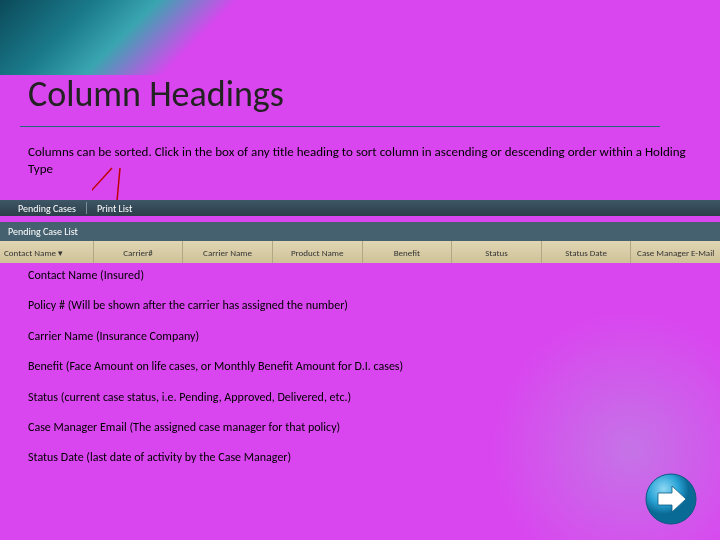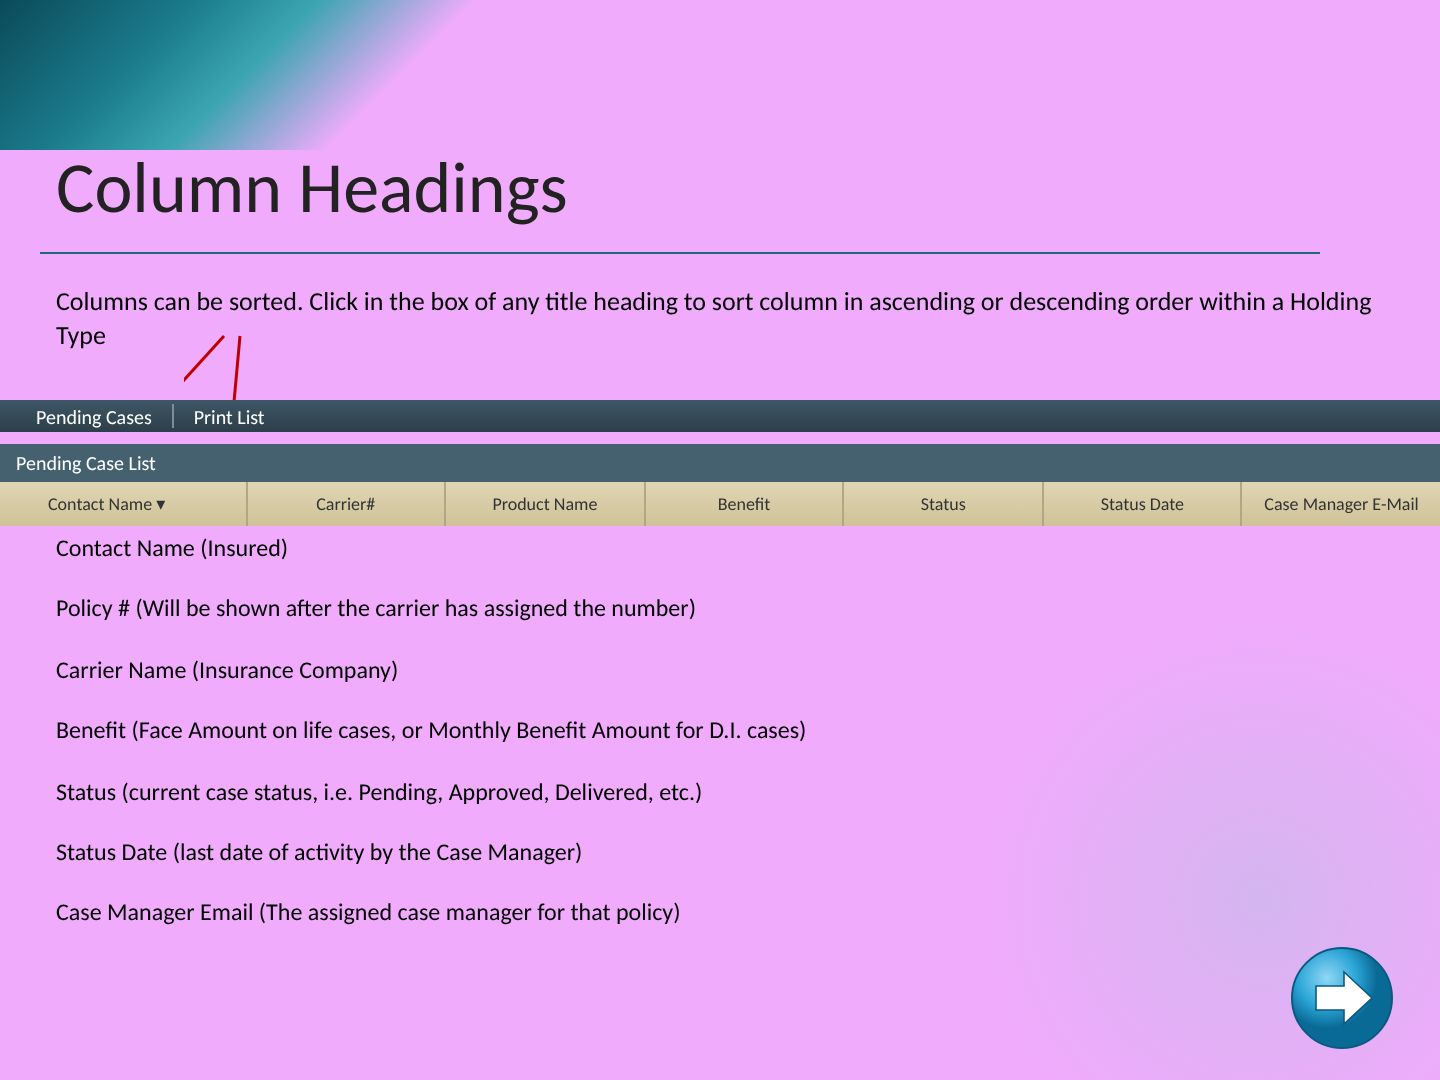--- a/index.html
+++ b/index.html
@@ -1,31 +1,31 @@
 <!DOCTYPE html>
 <html><head>
 <meta charset="utf-8">
 <style>
 html,body{margin:0;padding:0;width:720px;height:540px;font-family:Calibri,Arial,sans-serif;background:#fff;overflow:hidden;position:relative}
-.slide{width:720px;height:540px;position:relative;background:#f0abfc}
+.slide{width:720px;height:540px;position:relative;background:#d946ef}
 .corner{position:absolute;top:0;left:0;width:720px;height:75px;background:linear-gradient(135deg,#0b4a5a 0%,#1a7a8a 12%,#3aa5b0 20%,rgba(255,255,255,0) 30%)}
 .halo{position:absolute;right:-60px;bottom:-60px;width:300px;height:300px;border-radius:50%;background:radial-gradient(circle,rgba(160,200,215,0.35) 0%,rgba(255,255,255,0) 65%)}
 .rule{position:absolute;top:126px;left:20px;width:640px;height:1px;background:#1e6a78}
 .title{position:absolute;top:76px;left:28px;font-size:36px;color:#222;font-weight:400;line-height:1}
 .intro{position:absolute;top:144px;left:28px;width:660px;font-size:13px;color:#000;font-weight:400;line-height:1.3}
 .arrows{position:absolute;top:166px;left:92px;pointer-events:none}
 .arrows svg{display:block}
 .screenshot{position:absolute;top:200px;left:0;width:720px}
 .tabs{height:16px;background:linear-gradient(#3e5766,#2c3e49);display:flex;align-items:center;padding-left:8px}
 .tabs span{color:#fff;font-size:10px;padding:0 10px}
 .tabs .sep{width:1px;height:12px;background:#7b8e99;padding:0}
 .section{margin-top:6px;background:#45616f;color:#fff;font-size:10px;padding:3px 8px}
 .cols{display:flex;background:linear-gradient(#e0d6b4,#cfc298);height:22px}
 .cols div{flex:1;font-size:9px;color:#333;display:flex;align-items:center;justify-content:center;border-right:1px solid #b0a884}
-.cols div:first-child{justify-content:flex-start;padding-left:24px}
+.cols div:first-child{justify-content:flex-start;padding-left:4px}
 .cols div:last-child{border-right:none}
 .defs{position:absolute;top:268px;left:28px;width:660px}
 .defs p{font-size:12px;color:#000;font-weight:400;margin:0 0 16px 0;line-height:1.2}
 .next{position:absolute;right:22px;bottom:14px;width:54px;height:54px;cursor:pointer}
 </style>
 </head>
 <body>
 
 <div class="slide">
   <div class="corner"></div>
@@ -49,36 +49,37 @@
   <div class="screenshot">
     <div class="tabs">
       <span>Pending Cases</span>
       <span class="sep"></span>
       <span>Print List</span>
     </div>
     <div class="section">Pending Case List</div>
     <div class="cols">
       <div>Contact Name ▾</div>
       <div>Carrier#</div>
+      <div>Carrier Name</div>
       <div>Product Name</div>
       <div>Benefit</div>
       <div>Status</div>
       <div>Status Date</div>
       <div>Case Manager E-Mail</div>
     </div>
   </div>
 
   <div class="defs">
     <p>Contact Name (Insured)</p>
     <p>Policy #  (Will be shown after the carrier has assigned the number)</p>
     <p>Carrier Name (Insurance Company)</p>
     <p>Benefit (Face Amount on life cases, or Monthly Benefit Amount for D.I. cases)</p>
     <p>Status (current case status, i.e. Pending, Approved, Delivered, etc.)</p>
+    <p>Case Manager Email (The assigned case manager for that policy)</p>
     <p>Status Date (last date of activity by the Case Manager)</p>
-    <p>Case Manager Email (The assigned case manager for that policy)</p>
   </div>
 
   <div class="next" title="Next">
     <svg viewBox="0 0 54 54">
       <defs>
         <radialGradient id="g1" cx="35%" cy="30%">
             <stop offset="0%" stop-color="#8fd8f5"></stop>
             <stop offset="60%" stop-color="#2aa4d6"></stop>
             <stop offset="100%" stop-color="#0a6a96"></stop>
           </radialGradient>

